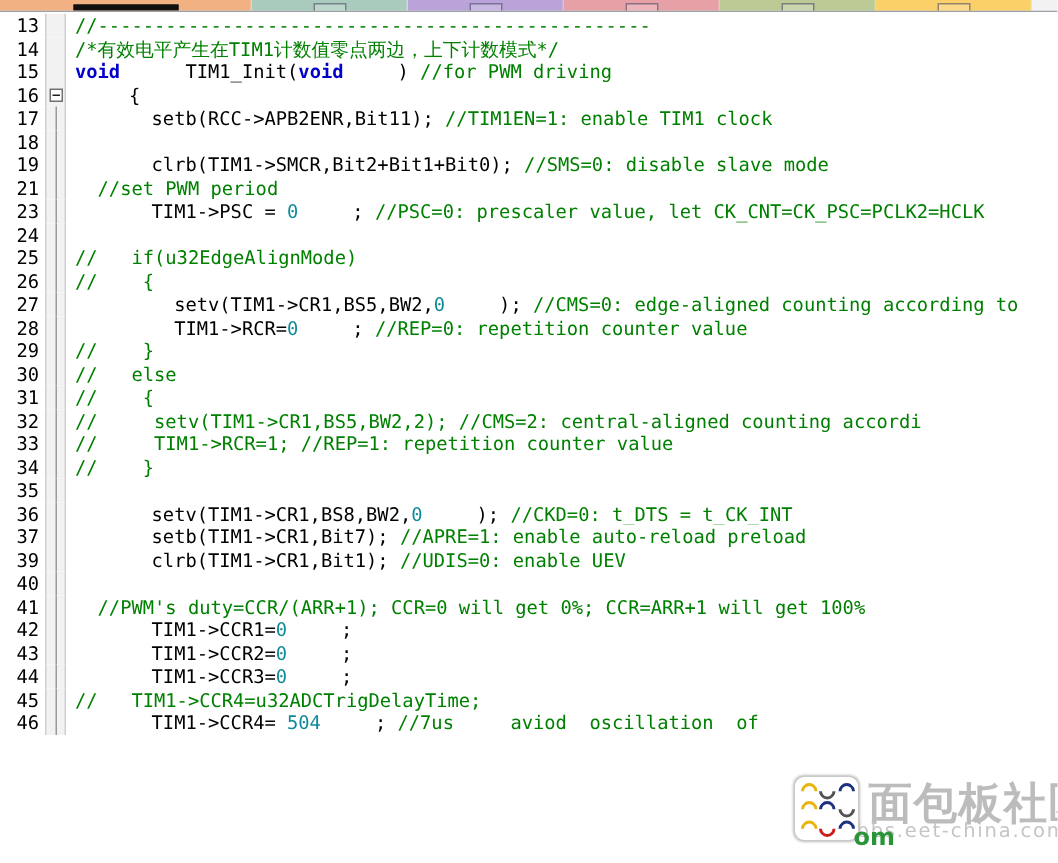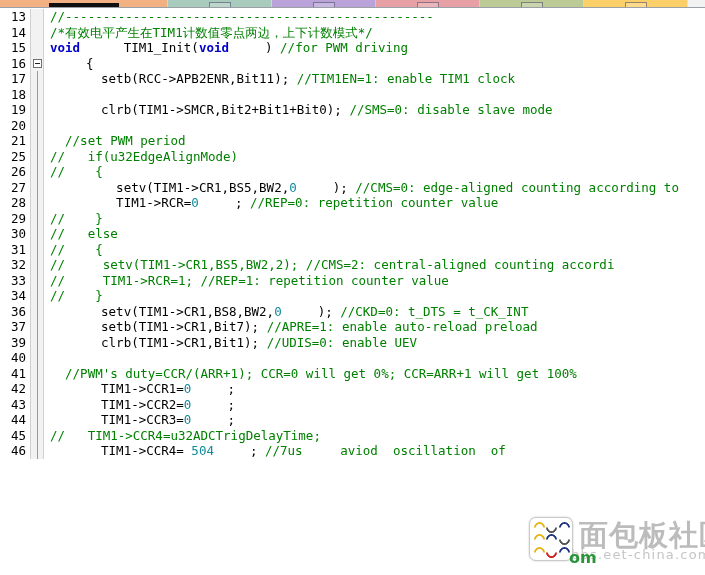--- a/index.html
+++ b/index.html
@@ -231,32 +231,34 @@
 
   <div id="editor">
     <div id="code-area">
         <div class="line"><div class="gutter">13</div><div class="foldcol"></div><div class="code"><span class="cm">//-------------------------------------------------</span></div></div>
         <div class="line"><div class="gutter">14</div><div class="foldcol"></div><div class="code"><span class="cm">/*有效电平产生在TIM1计数值零点两边，上下计数模式*/</span></div></div>
         <div class="line"><div class="gutter">15</div><div class="foldcol"></div><div class="code"><span class="kw">void</span><span class="pl"> TIM1_Init(</span><span class="kw">void</span><span class="pl">) </span><span class="cm">//for PWM driving</span></div></div>
         <div class="line"><div class="gutter">16</div><div class="foldcol"><div class="foldbox"></div></div><div class="code"><span class="pl">{</span></div></div>
         <div class="line"><div class="gutter">17</div><div class="foldcol"><div class="foldbar"></div></div><div class="code"><span class="pl">  setb(RCC-&gt;APB2ENR,Bit11); </span><span class="cm">//TIM1EN=1: enable TIM1 clock</span></div></div>
         <div class="line"><div class="gutter">18</div><div class="foldcol"><div class="foldbar"></div></div><div class="code"><span class="pl"></span></div></div>
         <div class="line"><div class="gutter">19</div><div class="foldcol"><div class="foldbar"></div></div><div class="code"><span class="pl">  clrb(TIM1-&gt;SMCR,Bit2+Bit1+Bit0); </span><span class="cm">//SMS=0: disable slave mode</span></div></div>
-        <div class="line"><div class="gutter">20</div><div class="foldcol"><div class="foldbar"></div></div><div class="code"><span class="pl"></span></div></div>
         <div class="line"><div class="gutter">21</div><div class="foldcol"><div class="foldbar"></div></div><div class="code"><span class="cm">  //set PWM period</span></div></div>
+        <div class="line"><div class="gutter">23</div><div class="foldcol"><div class="foldbar"></div></div><div class="code"><span class="pl">  TIM1-&gt;PSC = </span><span class="num">0</span><span class="pl">; </span><span class="cm">//PSC=0: prescaler value, let CK_CNT=CK_PSC=PCLK2=HCLK</span></div></div>
+        <div class="line"><div class="gutter">24</div><div class="foldcol"><div class="foldbar"></div></div><div class="code"><span class="pl"></span></div></div>
         <div class="line"><div class="gutter">25</div><div class="foldcol"><div class="foldbar"></div></div><div class="code"><span class="cm">//   if(u32EdgeAlignMode)</span></div></div>
         <div class="line"><div class="gutter">26</div><div class="foldcol"><div class="foldbar"></div></div><div class="code"><span class="cm">//    {</span></div></div>
         <div class="line"><div class="gutter">27</div><div class="foldcol"><div class="foldbar"></div></div><div class="code"><span class="pl">    setv(TIM1-&gt;CR1,BS5,BW2,</span><span class="num">0</span><span class="pl">); </span><span class="cm">//CMS=0: edge-aligned counting according to</span></div></div>
         <div class="line"><div class="gutter">28</div><div class="foldcol"><div class="foldbar"></div></div><div class="code"><span class="pl">    TIM1-&gt;RCR=</span><span class="num">0</span><span class="pl">; </span><span class="cm">//REP=0: repetition counter value</span></div></div>
         <div class="line"><div class="gutter">29</div><div class="foldcol"><div class="foldbar"></div></div><div class="code"><span class="cm">//    }</span></div></div>
         <div class="line"><div class="gutter">30</div><div class="foldcol"><div class="foldbar"></div></div><div class="code"><span class="cm">//   else</span></div></div>
         <div class="line"><div class="gutter">31</div><div class="foldcol"><div class="foldbar"></div></div><div class="code"><span class="cm">//    {</span></div></div>
         <div class="line"><div class="gutter">32</div><div class="foldcol"><div class="foldbar"></div></div><div class="code"><span class="cm">//     setv(TIM1-&gt;CR1,BS5,BW2,2); //CMS=2: central-aligned counting accordi</span></div></div>
         <div class="line"><div class="gutter">33</div><div class="foldcol"><div class="foldbar"></div></div><div class="code"><span class="cm">//     TIM1-&gt;RCR=1; //REP=1: repetition counter value</span></div></div>
         <div class="line"><div class="gutter">34</div><div class="foldcol"><div class="foldbar"></div></div><div class="code"><span class="cm">//    }</span></div></div>
+        <div class="line"><div class="gutter">35</div><div class="foldcol"><div class="foldbar"></div></div><div class="code"><span class="pl"></span></div></div>
         <div class="line"><div class="gutter">36</div><div class="foldcol"><div class="foldbar"></div></div><div class="code"><span class="pl">  setv(TIM1-&gt;CR1,BS8,BW2,</span><span class="num">0</span><span class="pl">); </span><span class="cm">//CKD=0: t_DTS = t_CK_INT</span></div></div>
         <div class="line"><div class="gutter">37</div><div class="foldcol"><div class="foldbar"></div></div><div class="code"><span class="pl">  setb(TIM1-&gt;CR1,Bit7); </span><span class="cm">//APRE=1: enable auto-reload preload</span></div></div>
         <div class="line"><div class="gutter">39</div><div class="foldcol"><div class="foldbar"></div></div><div class="code"><span class="pl">  clrb(TIM1-&gt;CR1,Bit1); </span><span class="cm">//UDIS=0: enable UEV</span></div></div>
         <div class="line"><div class="gutter">40</div><div class="foldcol"><div class="foldbar"></div></div><div class="code"><span class="pl"></span></div></div>
         <div class="line"><div class="gutter">41</div><div class="foldcol"><div class="foldbar"></div></div><div class="code"><span class="cm">  //PWM's duty=CCR/(ARR+1); CCR=0 will get 0%; CCR=ARR+1 will get 100%</span></div></div>
         <div class="line"><div class="gutter">42</div><div class="foldcol"><div class="foldbar"></div></div><div class="code"><span class="pl">  TIM1-&gt;CCR1=</span><span class="num">0</span><span class="pl">;</span></div></div>
         <div class="line"><div class="gutter">43</div><div class="foldcol"><div class="foldbar"></div></div><div class="code"><span class="pl">  TIM1-&gt;CCR2=</span><span class="num">0</span><span class="pl">;</span></div></div>
         <div class="line"><div class="gutter">44</div><div class="foldcol"><div class="foldbar"></div></div><div class="code"><span class="pl">  TIM1-&gt;CCR3=</span><span class="num">0</span><span class="pl">;</span></div></div>
         <div class="line"><div class="gutter">45</div><div class="foldcol"><div class="foldbar"></div></div><div class="code"><span class="cm">//   TIM1-&gt;CCR4=u32ADCTrigDelayTime;</span></div></div>
         <div class="line"><div class="gutter">46</div><div class="foldcol"><div class="foldbar"></div></div><div class="code"><span class="pl">  TIM1-&gt;CCR4= </span><span class="num">504</span><span class="pl">; </span><span class="cm">//7us     aviod  oscillation  of  </span></div></div>

